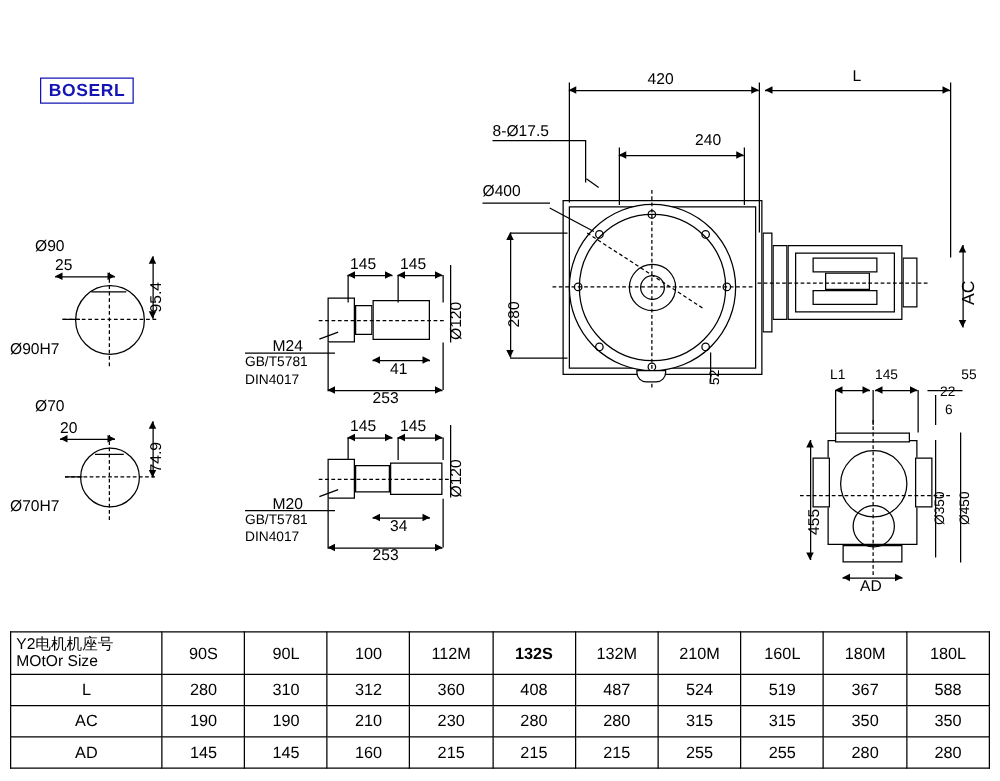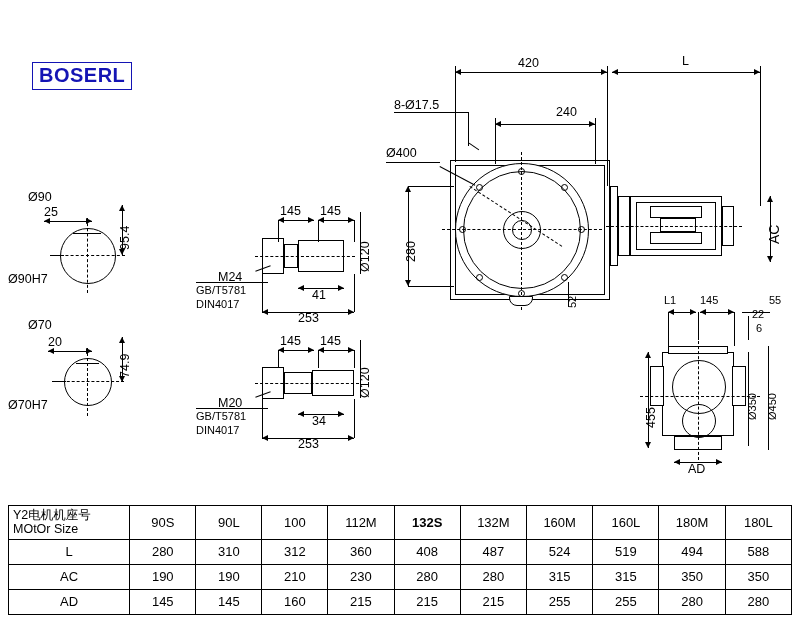--- a/index.html
+++ b/index.html
@@ -13,21 +13,21 @@
   .title{
     position:absolute;left:30px;top:20px;
     font-size:27px;font-weight:bold;letter-spacing:0px;
     font-family:"Liberation Sans","DejaVu Sans",sans-serif;
     white-space:nowrap;
   }
   .brand{
     position:absolute;left:32px;top:62px;
     border:1.5px solid #1414b4;
     padding:1px 6px 2px 6px;
-    color:#1414b4;font-weight:bold;font-size:20px;
+    color:#1414b4;font-weight:bold;font-size:14px;
     letter-spacing:0.5px;
     font-family:"Liberation Sans",sans-serif;
   }
 
   
   .ln{position:absolute;background:#000;}
   .h{height:1px;}
   .v{width:1px;}
   .dash-h{position:absolute;height:0;border-top:1px dashed #000;}
   .dash-v{position:absolute;width:0;border-left:1px dashed #000;}
@@ -331,36 +331,36 @@
           <td class="corner rowhead">
             <div>Y2电机机座号</div>
             <div>MOtOr Size</div>
           </td>
           <td style="width: 66px;">90S</td>
           <td style="width: 66px;">90L</td>
           <td style="width: 66px;">100</td>
           <td style="width: 66px;">112M</td>
           <td style="width: 66px; font-weight: bold;">132S</td>
           <td style="width: 66px;">132M</td>
-          <td style="width: 66px;">160M</td>
+          <td style="width: 66px;">210M</td>
           <td style="width: 66px;">160L</td>
           <td style="width: 66px;">180M</td>
           <td style="width: 66px;">180L</td>
         </tr>
         <tr>
           <td class="rowhead">L</td>
           <td>280</td>
           <td>310</td>
           <td>312</td>
           <td>360</td>
           <td>408</td>
           <td>487</td>
           <td>524</td>
           <td>519</td>
-          <td>494</td>
+          <td>367</td>
           <td>588</td>
         </tr>
         <tr>
           <td class="rowhead">AC</td>
           <td>190</td>
           <td>190</td>
           <td>210</td>
           <td>230</td>
           <td>280</td>
           <td>280</td>

